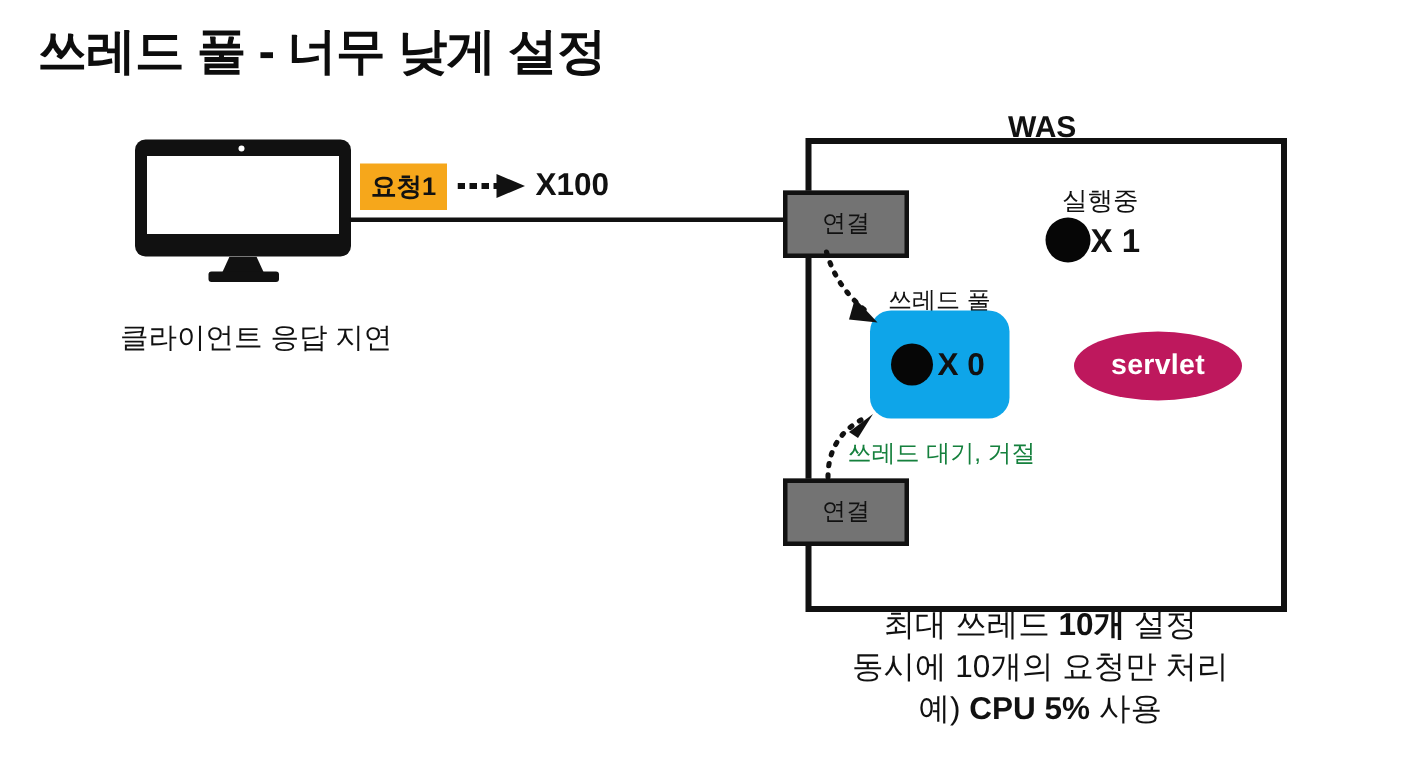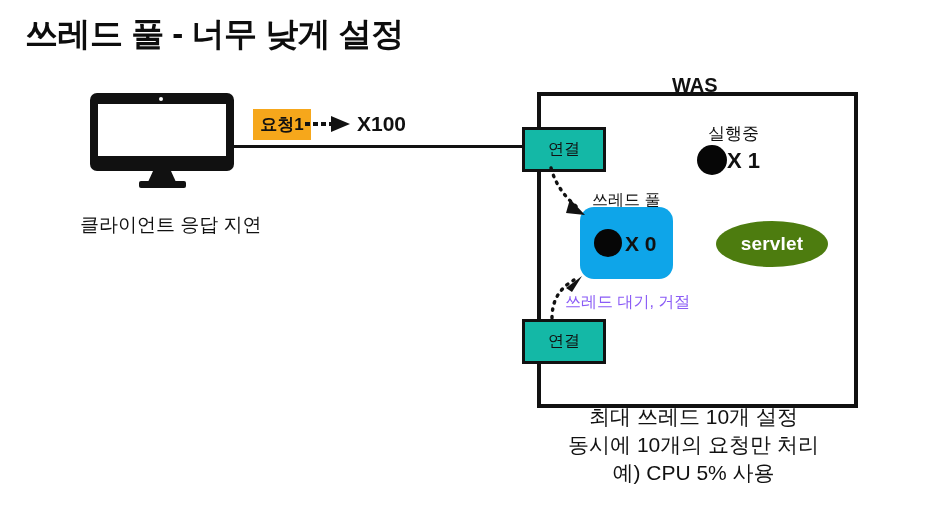--- a/index.html
+++ b/index.html
@@ -42,21 +42,21 @@
   }
   .client-label{
     position:absolute;left:80px;top:212px;
     font-size:19px;font-weight:500;white-space:nowrap;color:#111111;
   }
 
   
   .req-badge{
     position:absolute;left:240px;top:109px;width:58px;height:31px;
     background:#F6A71B;display:flex;align-items:center;justify-content:center;
-    font-size:17px;font-weight:600;color:#111111;margin-left:13px;
+    font-size:17px;font-weight:600;color:#111111;
   }
   .req-arrow{position:absolute;left:305px;top:114px;width:46px;height:20px;}
   .x100{
     position:absolute;left:357px;top:112px;
     font-size:21px;font-weight:600;color:#111111;white-space:nowrap;
   }
 
   
   .wire{
     position:absolute;left:233px;top:145px;width:292px;height:3px;
@@ -69,21 +69,21 @@
     font-size:20px;font-weight:600;color:#111111;
   }
   .was-box{
     position:absolute;left:537px;top:92px;width:313px;height:308px;
     border:4px solid #111111;background:transparent;
   }
 
   
   .conn{
     position:absolute;width:78px;height:39px;
-    border:3px solid #111111;background:#14b8a6;
+    border:3px solid #111111;background:#737373;
     display:flex;align-items:center;justify-content:center;
     font-size:16px;font-weight:500;color:#111111;
   }
   .conn-top{left:522px;top:127px;}
   .conn-bottom{left:522px;top:319px;}
 
   
   .pool-label{
     position:absolute;left:592px;top:190px;
     font-size:16px;font-weight:400;color:#111111;white-space:nowrap;
@@ -111,43 +111,43 @@
     background:#060606;border-radius:50%;
   }
   .run-count{
     position:absolute;left:727px;top:148px;
     font-size:22px;font-weight:600;color:#111111;white-space:nowrap;
   }
 
   
   .servlet{
     position:absolute;left:716px;top:221px;width:112px;height:46px;
-    background:#4d7c0f;border-radius:50%;
+    background:#be185d;border-radius:50%;
     display:flex;align-items:center;justify-content:center;
     font-size:19px;font-weight:bold;color:#ffffff;letter-spacing:0.2px;
   }
 
   
   .wait-label{
     position:absolute;left:565px;top:292px;
-    font-size:16px;font-weight:500;color:#8b5cf6;white-space:nowrap;
+    font-size:16px;font-weight:500;color:#15803d;white-space:nowrap;
   }
 
   
   .dotted-svg{position:absolute;left:0;top:0;width:940px;height:512px;pointer-events:none;}
 
   
   .caption{
     position:absolute;left:537px;top:403px;width:313px;
     text-align:center;line-height:1.33;
   }
   .caption div{
     font-size:21px;color:#111111;white-space:nowrap;
   }
-  .cap-strong{font-weight:normal;}
+  .cap-strong{font-weight:bold;}
 </style>
 </head>
 <body>
 
 <div class="stage">
 
   <div class="title">쓰레드 풀 - 너무 낮게 설정</div>
 
   <div class="monitor">
     <div class="monitor-body">

